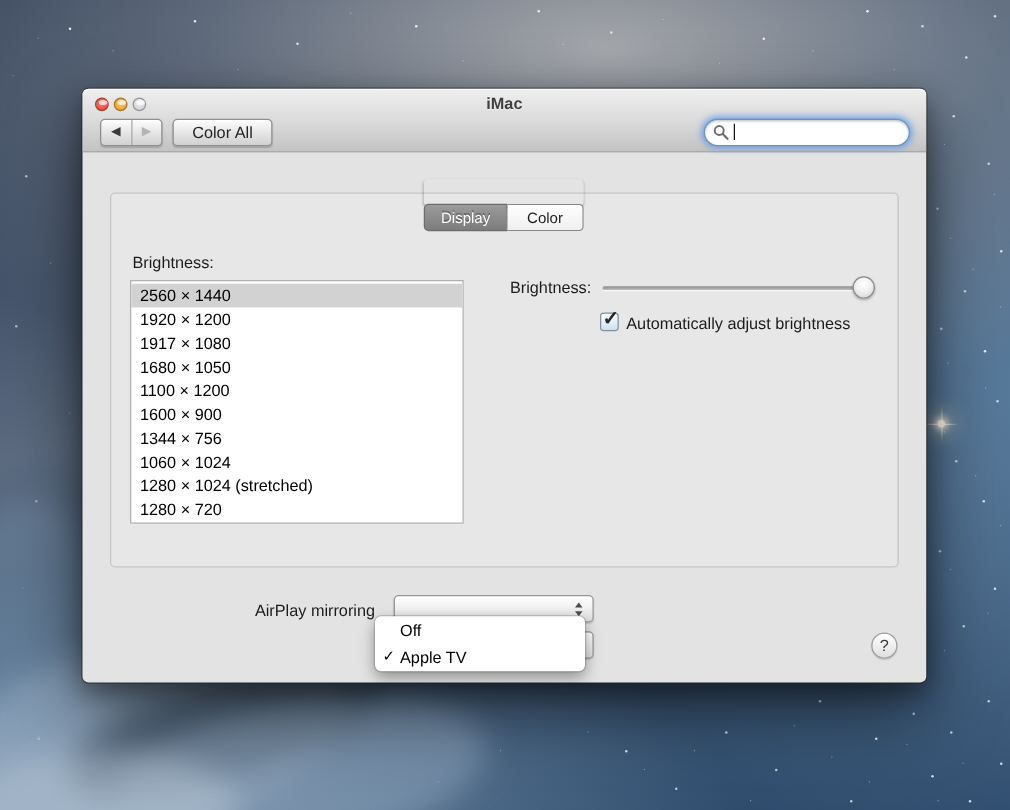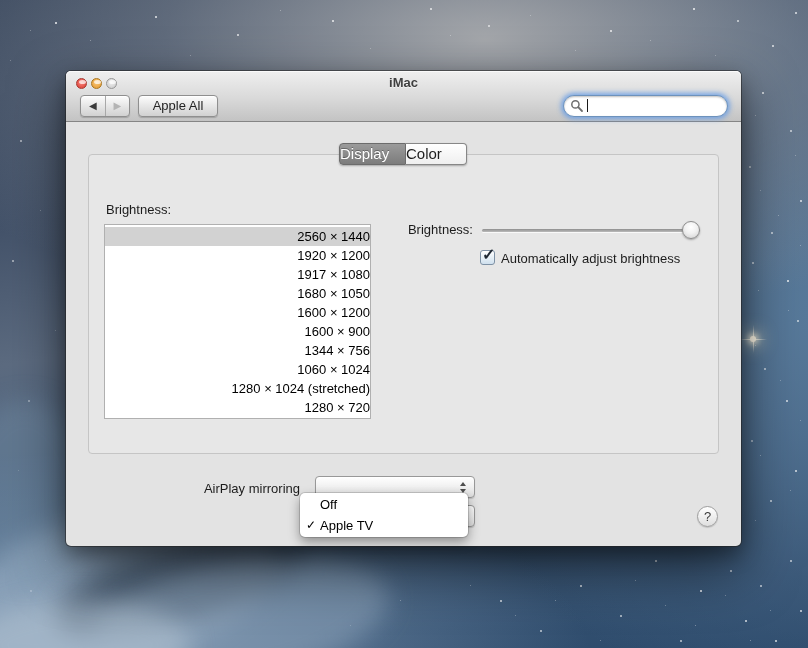--- a/index.html
+++ b/index.html
@@ -98,31 +98,31 @@
     box-shadow:0 0 5px 2px rgba(100,155,230,.85), inset 0 1px 2px rgba(0,0,0,.25); }
   .search-icon { position:absolute; left:7px; top:4px; width:14px; height:14px; pointer-events:none; }
   .search-caret { position:absolute; left:24px; top:4px; width:1px; height:13px; background:#1a1a1a; pointer-events:none; }
 
   
   .group-box { position:absolute; left:22px; top:83px; width:631px; height:300px;
     border:1px solid #c5c5c5; border-radius:4px; background:#e7e7e7; }
 
   .tabs { position:absolute; left:273px; top:72px; height:22px; display:flex; z-index:3;
     border-radius:4px; box-shadow:0 1px 2px rgba(0,0,0,.28); }
-  .tab { height:22px; line-height:20px; font-size:15px; }
+  .tab { height:22px; line-height:20px; text-align:center; font-size:12px;margin-top:20px; }
   .tab.sel { width:67px; background:linear-gradient(#9b9b9b, #7c7c7c); color:#fff;
     border:1px solid #6c6c6c; border-radius:4px 0 0 4px; text-shadow:0 -1px 0 rgba(0,0,0,.3); }
   .tab.unsel { width:61px; background:linear-gradient(#ffffff, #efefef); color:#1e1e1e;
     border:1px solid #878787; border-left:none; border-radius:0 4px 4px 0; }
 
   .label13 { font-size:13px; color:#1c1c1c; }
   .resolutions-label { position:absolute; left:40px; top:131px; }
 
   .res-list { position:absolute; left:38px; top:153px; width:267px; height:195px;
-    background:#fff; border:1px solid #b0b0b0; padding-top:2px; overflow:hidden;text-align:right; }
+    background:#fff; border:1px solid #b0b0b0; padding-top:2px; overflow:hidden; }
   .res-row { height:19px; line-height:19px; font-size:13px; padding-left:7px; color:#000; }
   .res-row.selected { background:#d2d2d2; }
 
   .brightness-label { position:absolute; left:300px; top:151px; width:107px; text-align:right; }
   .slider { position:absolute; left:416px; top:149px; width:218px; height:20px; }
   .slider-track { position:absolute; left:0; right:0; top:9px; height:3px; border-radius:2px;
     background:linear-gradient(#8e8e8e, #bcbcbc); box-shadow:0 1px 0 rgba(255,255,255,.75); }
   .slider-thumb { position:absolute; top:1px; right:0; width:18px; height:18px; border-radius:50%;
     background:radial-gradient(circle at 50% 32%, #ffffff 0%, #f1f1f1 45%, #d0d0d0 100%);
     border:1px solid #8d8d8d; box-shadow:0 1px 2px rgba(0,0,0,.3); }
@@ -182,21 +182,21 @@
         <span class="light close"></span>
         <span class="light minimize"></span>
         <span class="light zoomb"></span>
       </div>
       <div class="window-title">iMac</div>
 
       <div class="nav-buttons">
         <span class="nav-seg back">◀</span>
         <span class="nav-seg fwd">▶</span>
       </div>
-      <div class="show-all">Apple All</div>
+      <div class="show-all">Color All</div>
 
       <div class="search-wrap">
         <input class="search-input" type="text" value="" style="">
         <svg class="search-icon" viewBox="0 0 14 14">
           <circle cx="5.4" cy="5.4" r="3.6" fill="none" stroke="#6e6e6e" stroke-width="1.5"></circle>
           <line x1="8.2" y1="8.2" x2="12" y2="12" stroke="#6e6e6e" stroke-width="1.8" stroke-linecap="round"></line>
         </svg>
         <div class="search-caret"></div>
       </div>
     </div>
@@ -208,21 +208,21 @@
 
     <div class="group-box"></div>
 
     <div class="label13 resolutions-label">Brightness:</div>
 
     <div class="res-list">
       <div class="res-row selected">2560 × 1440</div>
       <div class="res-row">1920 × 1200</div>
       <div class="res-row">1917 × 1080</div>
       <div class="res-row">1680 × 1050</div>
-      <div class="res-row">1600 × 1200</div>
+      <div class="res-row">1100 × 1200</div>
       <div class="res-row">1600 × 900</div>
       <div class="res-row">1344 × 756</div>
       <div class="res-row">1060 × 1024</div>
       <div class="res-row">1280 × 1024 (stretched)</div>
       <div class="res-row">1280 × 720</div>
     </div>
 
     <div class="label13 brightness-label">Brightness:</div>
     <div class="slider">
       <div class="slider-track"></div>

